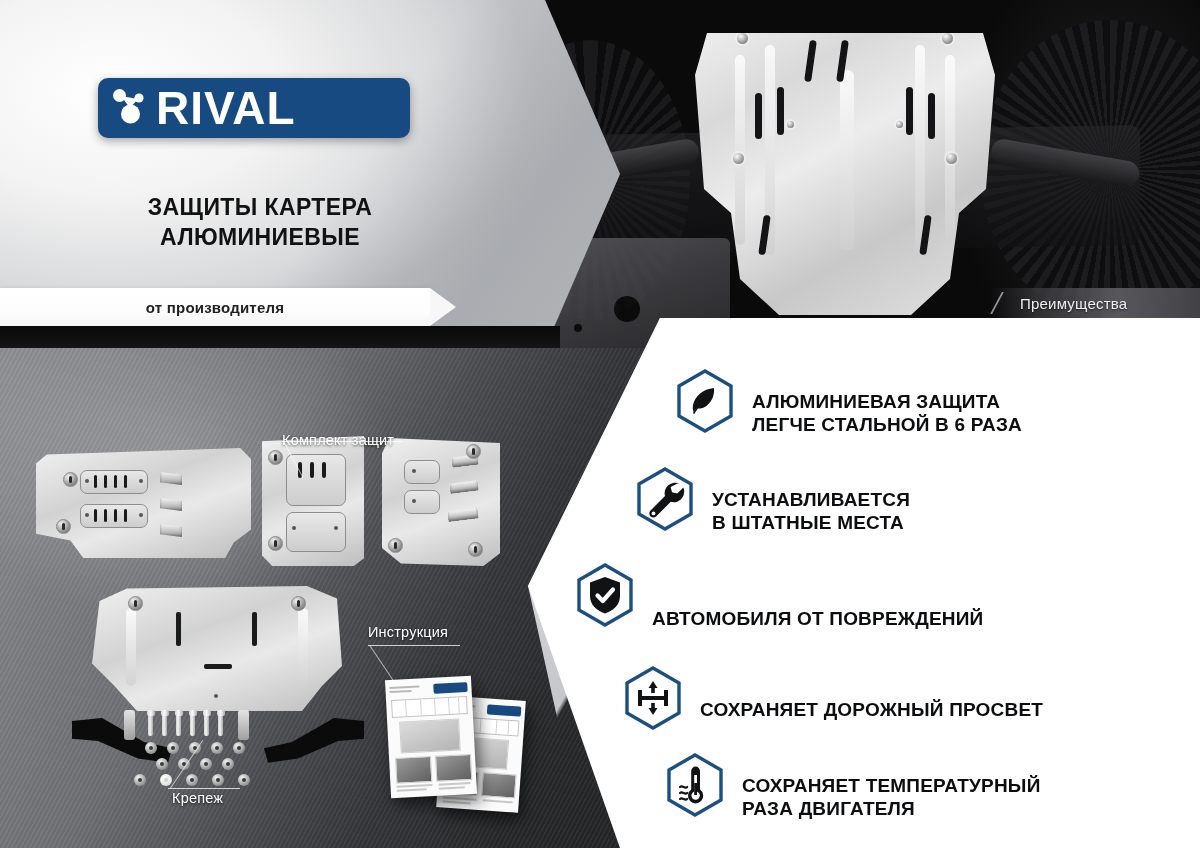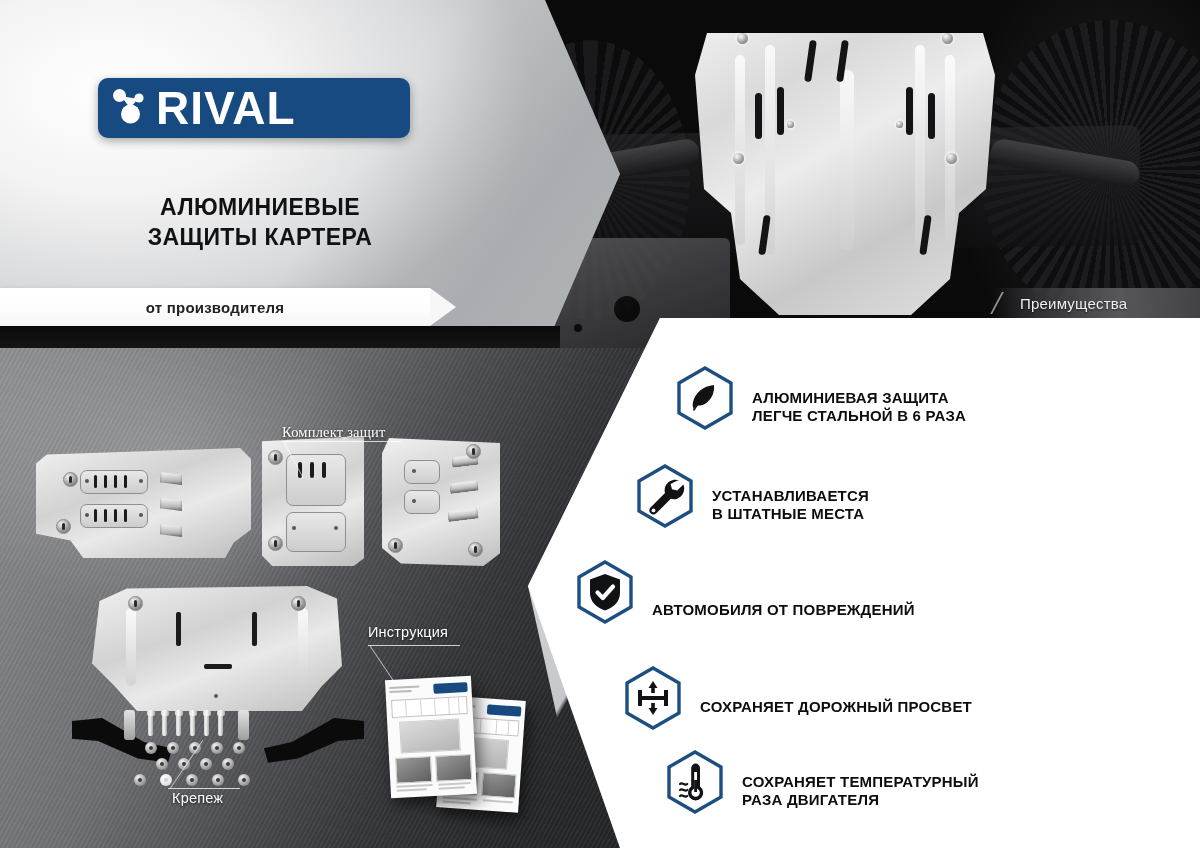--- a/index.html
+++ b/index.html
@@ -275,21 +275,21 @@
     pointer-events:none;
   }
   .feature{
     position:absolute;display:flex;align-items:center;gap:18px;
   }
   .hex{
     position:relative;flex:0 0 auto;width:58px;height:64px;
   }
   .hex svg{display:block;}
   .feat-text{
-    color:#0c0d0f;font-size:15px;font-weight:bold;line-height:1.24;
+    color:#0c0d0f;font-size:19px;font-weight:bold;line-height:1.24;
     letter-spacing:.2px;white-space:pre-line;
   }
 </style>
 </head>
 <body>
 
 <div id="stage">
 
   <div class="photo-top">
     <div class="tire"></div>
@@ -345,22 +345,22 @@
           <circle cx="22.5" cy="31" r="9.5"></circle>
           <rect x="9" y="9" width="3.2" height="4" transform="rotate(-35 10.6 11)"></rect>
           <rect x="20" y="18" width="3.2" height="7" transform="rotate(12 21.6 21.5)"></rect>
         </g>
       </svg>
     </span>
     <span class="logo-word">RIVAL</span>
   </div>
 
   <div class="hero-title">
+    <div>ЗАЩИТЫ КАРТЕРА</div>
     <div>АЛЮМИНИЕВЫЕ</div>
-    <div>ЗАЩИТЫ КАРТЕРА</div>
   </div>
 
   <div class="hero-strip">
     <span>от производителя</span>
   </div>
   <div class="hero-strip-notch"></div>
   <div class="black-band"></div>
 
   <div class="scene">
     <div class="glow"></div>
@@ -491,21 +491,21 @@
       </div>
       <div class="s-img" style="left:12px;top:42px;width:58px;height:30px;"></div>
       <div class="s-photo" style="left:6px;top:78px;width:34px;height:24px;"></div>
       <div class="s-photo" style="left:46px;top:78px;width:34px;height:24px;"></div>
       <div class="s-txt" style="left:6px;top:106px;width:36px;"></div>
       <div class="s-txt" style="left:6px;top:110px;width:30px;"></div>
       <div class="s-txt" style="left:48px;top:106px;width:32px;"></div>
       <div class="s-txt" style="left:48px;top:110px;width:26px;"></div>
     </div>
 
-    <div class="callout" style="left:282px;top:76px;font-family:Liberation Serif, serif;">Комплект защит</div>
+    <div class="callout" style="left:282px;top:84px;">Комплект защит</div>
     <div class="callout-rule" style="left:282px;top:93px;width:120px;"></div>
     <div class="callout-leg" style="left:284px;top:93px;width:42px;transform:rotate(62deg);"></div>
 
     <div class="callout" style="left:368px;top:276px;">Инструкция</div>
     <div class="callout-rule" style="left:368px;top:297px;width:92px;"></div>
     <div class="callout-leg" style="left:370px;top:297px;width:46px;transform:rotate(56deg);"></div>
 
     <div class="callout" style="left:172px;top:442px;">Крепеж</div>
     <div class="callout-rule" style="left:168px;top:440px;width:72px;"></div>
     <div class="callout-leg" style="left:170px;top:440px;width:58px;transform:rotate(-56deg);"></div>

